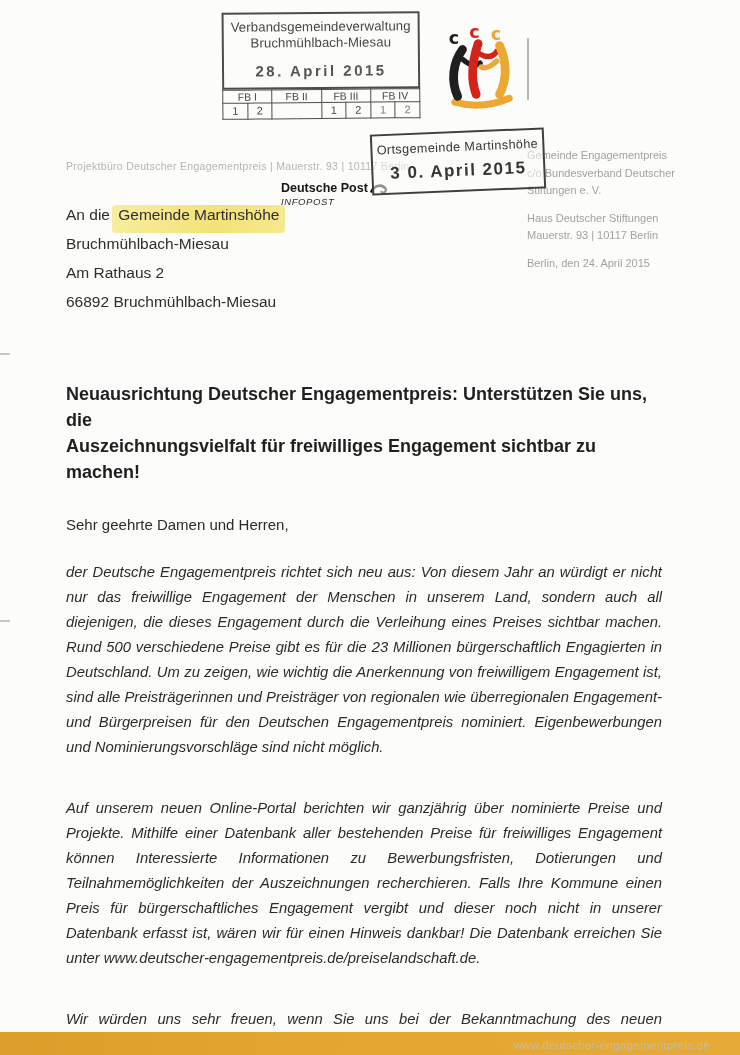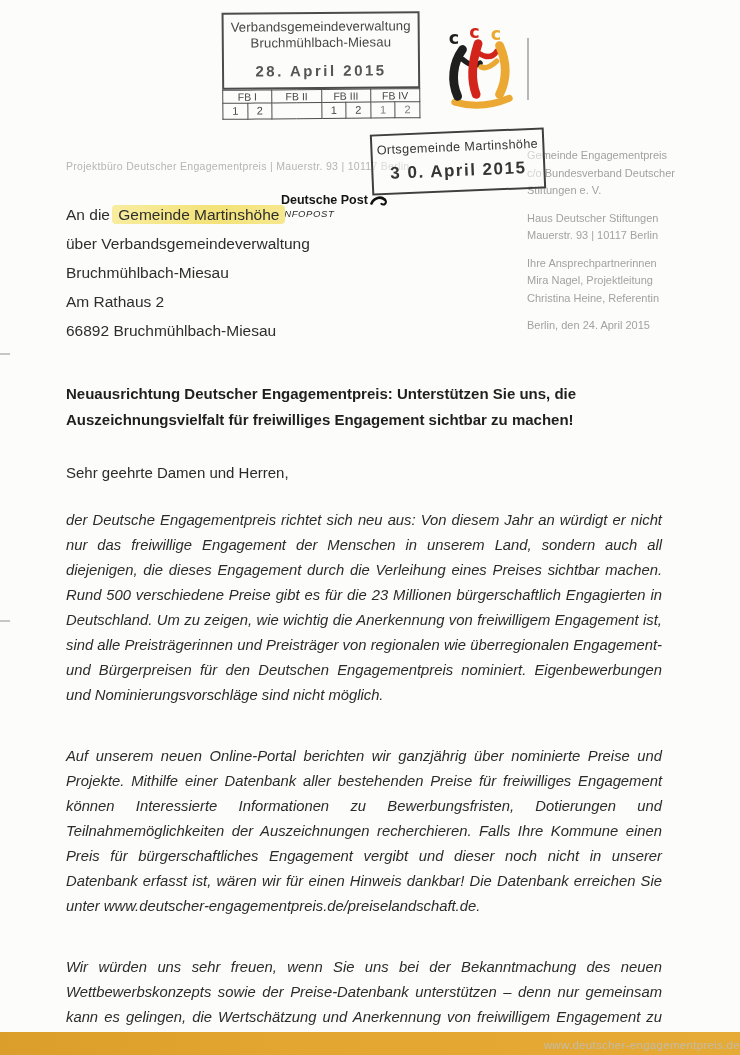--- a/index.html
+++ b/index.html
@@ -45,54 +45,54 @@
   }
   .stamp-local .org{font-size:12.6px;letter-spacing:0.4px;}
   .stamp-local .date{font-size:17px;font-weight:700;letter-spacing:1.5px;margin-top:7px;}
 
   
   .sender-line{
     position:absolute;left:66px;top:160px;font-size:10.5px;color:#b5b5b5;
     letter-spacing:0.3px;white-space:nowrap;
   }
   .post{position:absolute;left:281px;top:181px;}
-  .post .brand{display:flex;align-items:center;gap:2px;font-size:12.5px;font-weight:700;color:#151515;margin-top:12px;}
+  .post .brand{display:flex;align-items:center;gap:2px;font-size:12.5px;font-weight:700;color:#151515;}
   .post .service{font-size:9.5px;font-weight:400;font-style:italic;color:#2a2a2a;letter-spacing:0.6px;margin-top:1px;}
 
   
   .recipient{position:absolute;left:66px;top:200px;font-size:15.5px;line-height:29px;color:#2e2e2e;}
   .highlight{
     background:linear-gradient(100deg,#f8eda0,#f3e278 60%,#f6e88f);
-    border-radius:4px;padding:1px 6px 1px;margin-left:-2px;text-align:right;
+    border-radius:4px;padding:1px 6px 10px;margin-left:-2px;text-align:right;
   }
 
   
   .contact{
     position:absolute;left:527px;top:147px;width:160px;
     font-size:11px;line-height:17.5px;color:#a2a2a2;white-space:nowrap;
   }
   .contact .group{margin-bottom:10px;}
 
   
   .letter{position:absolute;left:66px;top:381px;width:596px;}
-  .subject{font-weight:700;font-size:15px;line-height:26px;color:#1f1f1f;margin:0 0 31px;}
+  .subject{font-weight:700;font-size:18px;line-height:26px;color:#1f1f1f;margin:0 0 31px;}
   .salutation{font-size:15px;margin:16px 0 27px;}
   .body-par{
     font-size:14.8px;line-height:25px;text-align:justify;margin:0 0 36px;
     color:#2b2b2b;
     font-style:italic;
   }
 
   
   .footer-bar{
     position:absolute;left:0;right:0;bottom:0;height:23px;
     background:linear-gradient(90deg,#db9e2a,#e3a630 40%,#e6aa36);
     text-align:right;line-height:23px;
   }
-  .footer-bar .url{font-size:11.5px;color:#c3bca8;letter-spacing:0.3px;}
+  .footer-bar .url{font-size:11.5px;color:#c3bca8;padding-right:30px;letter-spacing:0.3px;}
 
   
   .fold-mark{position:absolute;left:0;width:10px;height:1.6px;background:#a9a9a9;opacity:.65;}
   .fold-mark.m1{top:353px;}
   .fold-mark.m2{top:620px;}
 </style>
 </head>
 <body>
 
 <div class="page">
@@ -153,41 +153,35 @@
       <svg width="17" height="13" viewBox="0 0 17 13" xmlns="http://www.w3.org/2000/svg">
         <path d="M1.5 9.5 C4 3.5 11 2 14.5 5.5" fill="none" stroke="#111" stroke-width="2.6" stroke-linecap="round"></path>
         <path d="M14.5 5.5 a2.7 2.7 0 1 1 -3.6 3.8" fill="none" stroke="#111" stroke-width="2.1"></path>
       </svg>
     </div>
     <div class="service">INFOPOST</div>
   </div>
 
   <div class="recipient">
     <div><span>An die </span><span class="highlight">Gemeinde Martinshöhe</span></div>
-    <div>über Verbandsgemeindeverwaltung</div>
     <div>Bruchmühlbach-Miesau</div>
     <div>Am Rathaus 2</div>
     <div>66892 Bruchmühlbach-Miesau</div>
   </div>
 
   <div class="contact">
     <div class="group">
       <div>Gemeinde Engagementpreis</div>
       <div>c/o Bundesverband Deutscher</div>
       <div>Stiftungen e. V.</div>
     </div>
     <div class="group">
       <div>Haus Deutscher Stiftungen</div>
       <div>Mauerstr. 93 | 10117 Berlin</div>
     </div>
-    <div class="group">
-      <div>Ihre Ansprechpartnerinnen</div>
-      <div>Mira Nagel, Projektleitung</div>
-      <div>Christina Heine, Referentin</div>
-    </div>
     <div class="group">Berlin, den 24. April 2015</div>
   </div>
 
   <div class="letter">
     <div class="subject">
       <div>Neuausrichtung Deutscher Engagementpreis: Unterstützen Sie uns, die</div>
       <div>Auszeichnungsvielfalt für freiwilliges Engagement sichtbar zu machen!</div>
     </div>
     <div class="salutation">Sehr geehrte Damen und Herren,</div>
     <p class="body-par">der Deutsche Engagementpreis richtet sich neu aus: Von diesem Jahr an würdigt er nicht nur das freiwillige Engagement der Menschen in unserem Land, sondern auch all diejenigen, die dieses Engagement durch die Verleihung eines Preises sichtbar machen. Rund 500 verschiedene Preise gibt es für die 23 Millionen bürgerschaftlich Engagierten in Deutschland. Um zu zeigen, wie wichtig die Anerkennung von freiwilligem Engagement ist, sind alle Preisträgerinnen und Preisträger von regionalen wie überregionalen Engagement- und Bürgerpreisen für den Deutschen Engagementpreis nominiert. Eigenbewerbungen und Nominierungsvorschläge sind nicht möglich.</p>

